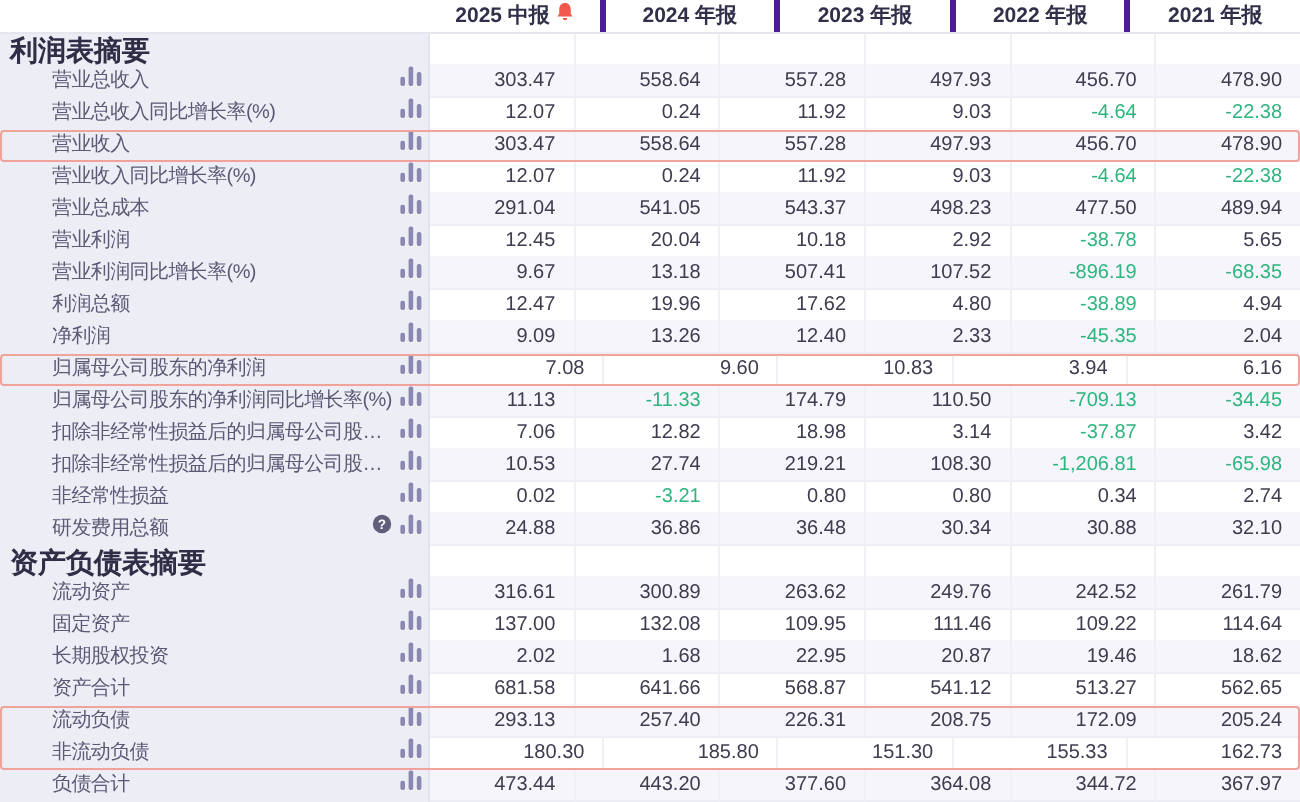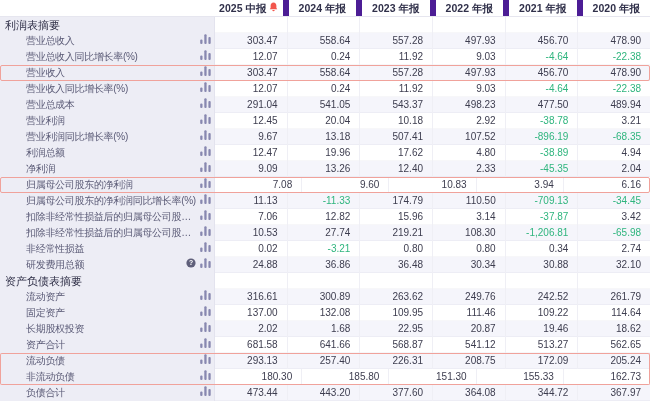--- a/index.html
+++ b/index.html
@@ -10,27 +10,27 @@
     font-size:10px; color:#3d3d4f;
   }
   .row { display:flex; height:16px; line-height:16px; position:relative; }
   .header-row { height:17px; line-height:17px; border-bottom:1px solid #e6e6ef; }
   .corner-cell { width:215px; flex:none; background:#fff; }
   .hcell {
     flex:1 1 0; text-align:center; font-weight:bold; color:#30304a;
     font-size:10.5px; white-space:nowrap; overflow:hidden;
     display:flex; align-items:center; justify-content:center; gap:3px;
   }
-  .hcell + .hcell { border-left:6px solid #4c1d95; }
+  .hcell + .hcell { border-left:3px solid #4c1d95; }
   .label-cell {
     width:215px; flex:none; background:#ededf5; border-right:1px solid #e3e3ee;
     display:flex; align-items:center; padding:0 3px 0 26px; gap:4px;
   }
   .section-row .label-cell { padding-left:5px; }
-  .section-title { font-weight:normal; color:#2e2e46; font-size:11px; white-space:nowrap; }
+  .section-title { font-weight:bold; color:#2e2e46; font-size:14px; white-space:nowrap; }
   .label-text {
     flex:1 1 auto; color:#5a5a76; white-space:nowrap;
     overflow:hidden; text-overflow:ellipsis; letter-spacing:-0.3px;
   }
   .icons { flex:none; display:flex; align-items:center; gap:4px; }
   .val {
     flex:1 1 0; text-align:right; padding-right:9px; background:#fff;
     box-shadow: inset 0 -1px 0 rgba(40,40,80,0.035);
     white-space:nowrap; overflow:hidden;
   }
@@ -65,23 +65,20 @@
       </div>
       <div class="hcell">
         <span>2023 年报</span>
       </div>
       <div class="hcell">
         <span>2022 年报</span>
       </div>
       <div class="hcell">
         <span>2021 年报</span>
       </div>
-      <div class="hcell">
-        <span>2020 年报</span>
-      </div>
     </div>
     <div class="row section-row">
       <div class="label-cell">
         <span class="section-title">利润表摘要</span>
       </div>
       <div class="val"></div>
       <div class="val"></div>
       <div class="val"></div>
       <div class="val"></div>
       <div class="val"></div>
@@ -186,21 +183,21 @@
               <rect x="4.3" y="0.3" width="2.3" height="9.7" rx="1" fill="#8888b0"></rect>
               <rect x="8.4" y="3" width="2.3" height="7" rx="1" fill="#8888b0"></rect>
             </svg></span>
         </span>
       </div>
       <div class="val">12.45</div>
       <div class="val">20.04</div>
       <div class="val">10.18</div>
       <div class="val">2.92</div>
       <div class="val neg">-38.78</div>
-      <div class="val">3.21</div>
+      <div class="val">5.65</div>
     </div>
     <div class="row stripe">
       <div class="label-cell">
         <span class="label-text">营业利润同比增长率(%)</span>
         <span class="icons">
           <span><svg width="11" height="10" viewBox="0 0 11 10" class="chart-ic">
               <rect x="0.2" y="5.4" width="2.3" height="4.6" rx="1" fill="#8888b0"></rect>
               <rect x="4.3" y="0.3" width="2.3" height="9.7" rx="1" fill="#8888b0"></rect>
               <rect x="8.4" y="3" width="2.3" height="7" rx="1" fill="#8888b0"></rect>
             </svg></span>
@@ -290,21 +287,21 @@
         <span class="icons">
           <span><svg width="11" height="10" viewBox="0 0 11 10" class="chart-ic">
               <rect x="0.2" y="5.4" width="2.3" height="4.6" rx="1" fill="#8888b0"></rect>
               <rect x="4.3" y="0.3" width="2.3" height="9.7" rx="1" fill="#8888b0"></rect>
               <rect x="8.4" y="3" width="2.3" height="7" rx="1" fill="#8888b0"></rect>
             </svg></span>
         </span>
       </div>
       <div class="val">7.06</div>
       <div class="val">12.82</div>
-      <div class="val">15.96</div>
+      <div class="val">18.98</div>
       <div class="val">3.14</div>
       <div class="val neg">-37.87</div>
       <div class="val">3.42</div>
     </div>
     <div class="row stripe">
       <div class="label-cell">
         <span class="label-text">扣除非经常性损益后的归属母公司股东净利润同比增...</span>
         <span class="icons">
           <span><svg width="11" height="10" viewBox="0 0 11 10" class="chart-ic">
               <rect x="0.2" y="5.4" width="2.3" height="4.6" rx="1" fill="#8888b0"></rect>

